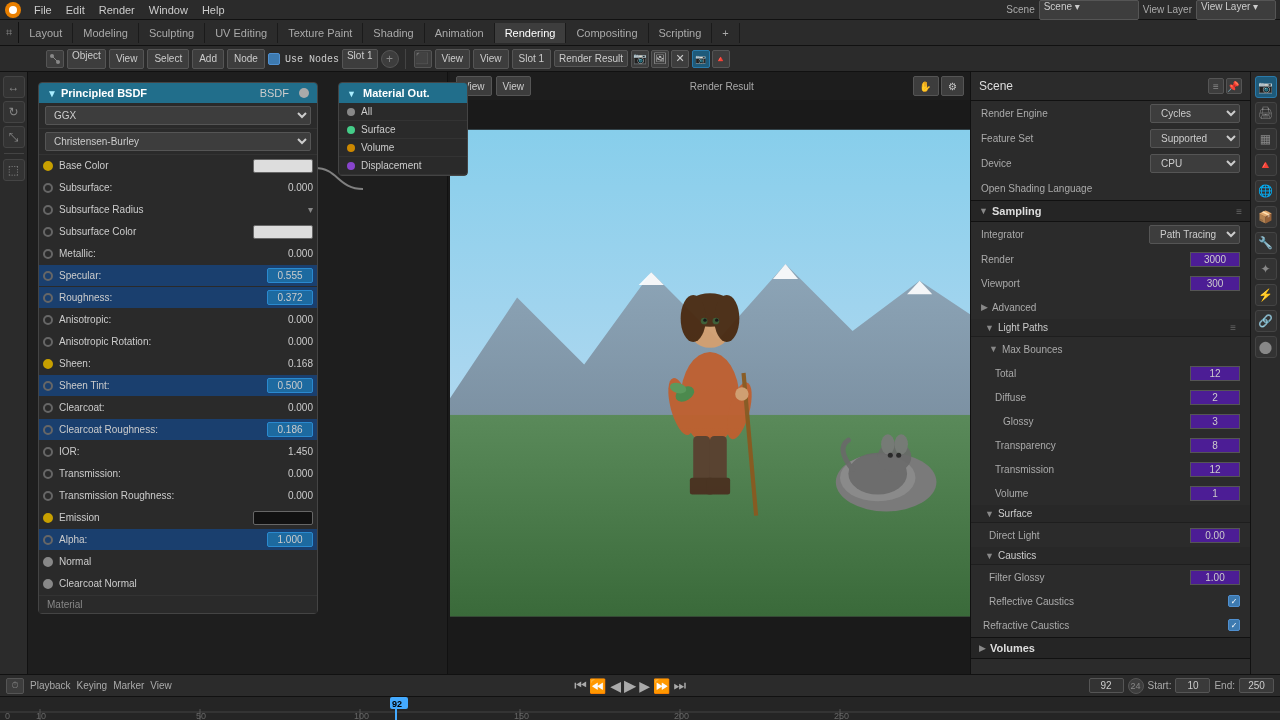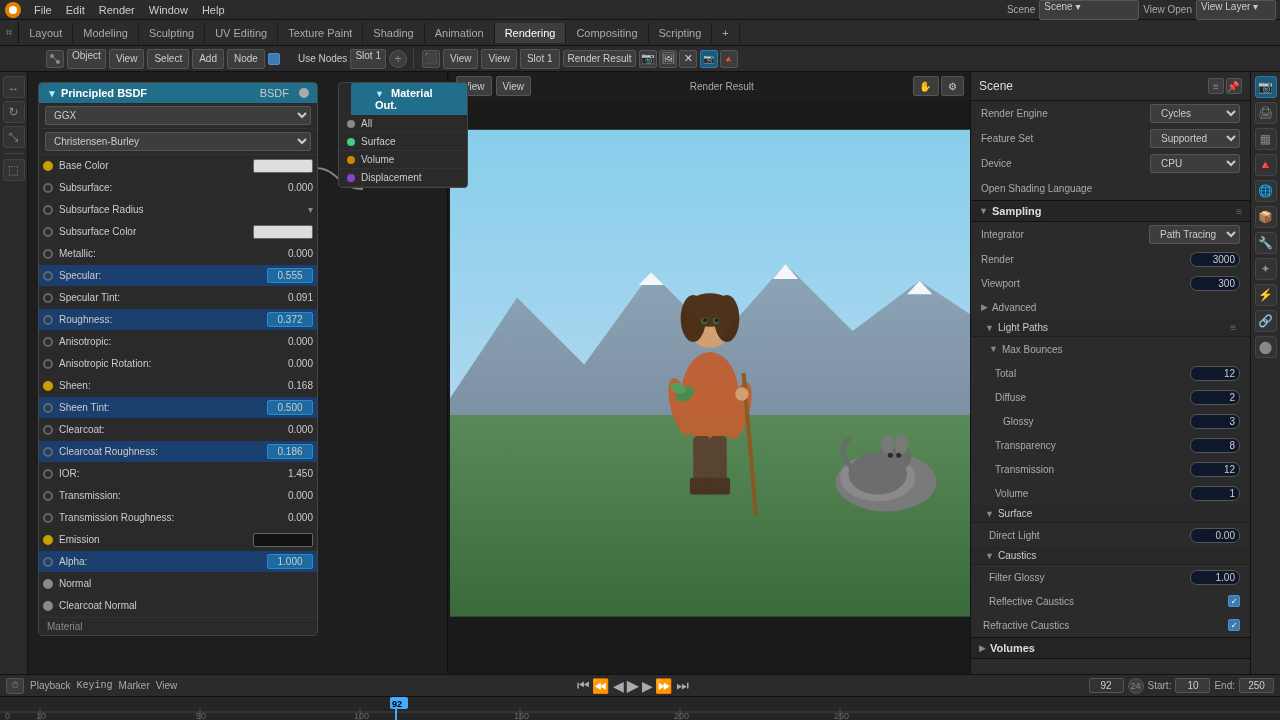--- a/index.html
+++ b/index.html
@@ -194,23 +194,22 @@
       top: 10px;
       left: 310px;
       width: 130px;
       background: #2a2a2a;
       border: 1px solid #444;
       border-radius: 4px;
       z-index: 10;
     }
     .node-mat-header {
       background: #216e8b;
-      padding: 4px 24px;
+      padding: 4px 8px;
       border-radius: 3px 3px 0 0;
-      margin-left: 12px;
     }
     .mat-row {
       display: flex;
       align-items: center;
       padding: 3px 8px;
       border-bottom: 1px solid #333;
     }
     .mat-dot {
       width: 8px;
       height: 8px;
@@ -300,28 +299,28 @@
       align-items: center;
       padding: 3px 14px;
       background: #282828;
       border-bottom: 1px solid #1e1e1e;
       cursor: pointer;
     }
     .subsection-tri { color: #888; margin-right: 4px; font-size: 9px; }
     .subsection-title { font-size: 10px; color: #ccc; }
 
     .rpanel-num-input {
-      background: #0f172a;
+      background: #4c1d95;
       border: 1px solid #555;
       color: #ccc;
       font-size: 10px;
       padding: 1px 4px;
-      border-radius: 7px;
+      border-radius: 0;
       width: 50px;
-      text-align: right;
+      text-align: center;
     }
     .checkbox-styled {
       width: 12px;
       height: 12px;
       background: #3d7ab0;
       border: 1px solid #5090d0;
       border-radius: 2px;
       display: inline-flex;
       align-items: center;
       justify-content: center;
@@ -407,21 +406,21 @@
   <div class="menu-item">File</div>
   <div class="menu-item">Edit</div>
   <div class="menu-item">Render</div>
   <div class="menu-item">Window</div>
   <div class="menu-item">Help</div>
   <div style="flex:1;"></div>
 
   <div style="display:flex;align-items:center;gap:4px;">
     <span style="color:#aaa;font-size:10px;">Scene</span>
     <div class="tool-dropdown" style="width:100px;">Scene ▾</div>
-    <span style="color:#aaa;font-size:10px;">View Open</span>
+    <span style="color:#aaa;font-size:10px;">View Layer</span>
     <div class="tool-dropdown" style="width:80px;">View Layer ▾</div>
   </div>
 </div>
 
 <div class="header-tabs">
 
   <div style="padding:4px 6px;color:#888;border-right:1px solid #111;cursor:pointer;">⌗</div>
   <div class="tab-item">Layout</div>
   <div class="tab-item">Modeling</div>
   <div class="tab-item">Sculpting</div>
@@ -443,21 +442,21 @@
           <circle cx="4" cy="4" r="2" fill="#888"></circle>
           <circle cx="10" cy="10" r="2" fill="#888"></circle>
           <line x1="4" y1="4" x2="10" y2="10" stroke="#888" stroke-width="1"></line>
         </svg>
     </div>
     <div class="tool-dropdown">Object</div>
     <button class="tool-btn">View</button>
     <button class="tool-btn">Select</button>
     <button class="tool-btn">Add</button>
     <button class="tool-btn">Node</button>
-    <div style="display:flex;align-items:flex-start;gap:18px;">
+    <div style="display:flex;align-items:flex-end;gap:5px;font-family:Liberation Mono, monospace;">
       <div style="width:12px;height:12px;background:#3d7ab0;border:1px solid #5090d0;border-radius:2px;"></div>
       <span style="color:#ccc;font-size:10px;">Use Nodes</span>
     </div>
     <div class="tool-dropdown">Slot 1</div>
     <div style="width:18px;height:18px;background:#3d3d3d;border:1px solid #555;border-radius:50%;display:flex;align-items:center;justify-content:center;cursor:pointer;">
       <span style="color:#888;font-size:12px;">+</span>
     </div>
   </div>
 
   <div style="display:flex;align-items:center;gap:3px;margin-left:4px;">
@@ -545,25 +544,20 @@
           <span class="node-label">Metallic:</span>
           <span class="node-value">0.000</span>
         </div>
 
         <div class="node-row node-row-highlighted-blue">
           <div class="node-socket empty"></div>
           <span class="node-label">Specular:</span>
           <div style="background:#1d6aa0;border:1px solid #2a8ad0;border-radius:2px;padding:1px 4px;color:#ccc;font-size:10px;min-width:46px;text-align:center;">0.555</div>
         </div>
 
-        <div class="node-row">
-          <div class="node-socket empty"></div>
-          <span class="node-label">Specular Tint:</span>
-          <span class="node-value">0.091</span>
-        </div>
 
         <div class="node-row node-row-highlighted-blue">
           <div class="node-socket empty"></div>
           <span class="node-label">Roughness:</span>
           <div style="background:#1d6aa0;border:1px solid #2a8ad0;border-radius:2px;padding:1px 4px;color:#ccc;font-size:10px;min-width:46px;text-align:center;">0.372</div>
         </div>
 
         <div class="node-row">
           <div class="node-socket empty"></div>
           <span class="node-label">Anisotropic:</span>
@@ -919,21 +913,21 @@
     <div class="icon-btn" title="Material">⬤</div>
   </div>
 </div>
 
 <div style="height:46px;background:#2b2b2b;border-top:1px solid #111;">
 
   <div style="height:22px;background:#2b2b2b;display:flex;align-items:center;padding:0 6px;gap:6px;border-bottom:1px solid #111;">
 
     <div style="width:18px;height:16px;background:#3d3d3d;border:1px solid #555;border-radius:2px;display:flex;align-items:center;justify-content:center;cursor:pointer;font-size:9px;color:#888;">⏱</div>
     <span style="font-size:10px;color:#aaa;cursor:pointer;">Playback</span>
-    <span style="font-size:10px;color:#aaa;cursor:pointer;font-family:Liberation Mono, monospace;">Keying</span>
+    <span style="font-size:10px;color:#aaa;cursor:pointer;">Keying</span>
     <span style="font-size:10px;color:#aaa;cursor:pointer;">Marker</span>
     <span style="font-size:10px;color:#aaa;cursor:pointer;">View</span>
     <div style="flex:1;"></div>
 
     <div style="display:flex;align-items:center;gap:3px;">
       <span style="color:#aaa;cursor:pointer;font-size:14px;">⏮</span>
       <span style="color:#aaa;cursor:pointer;font-size:14px;">⏪</span>
       <span style="color:#aaa;cursor:pointer;font-size:14px;">◀</span>
       <span style="color:#aaa;cursor:pointer;font-size:16px;">▶</span>
       <span style="color:#aaa;cursor:pointer;font-size:14px;">▶</span>

